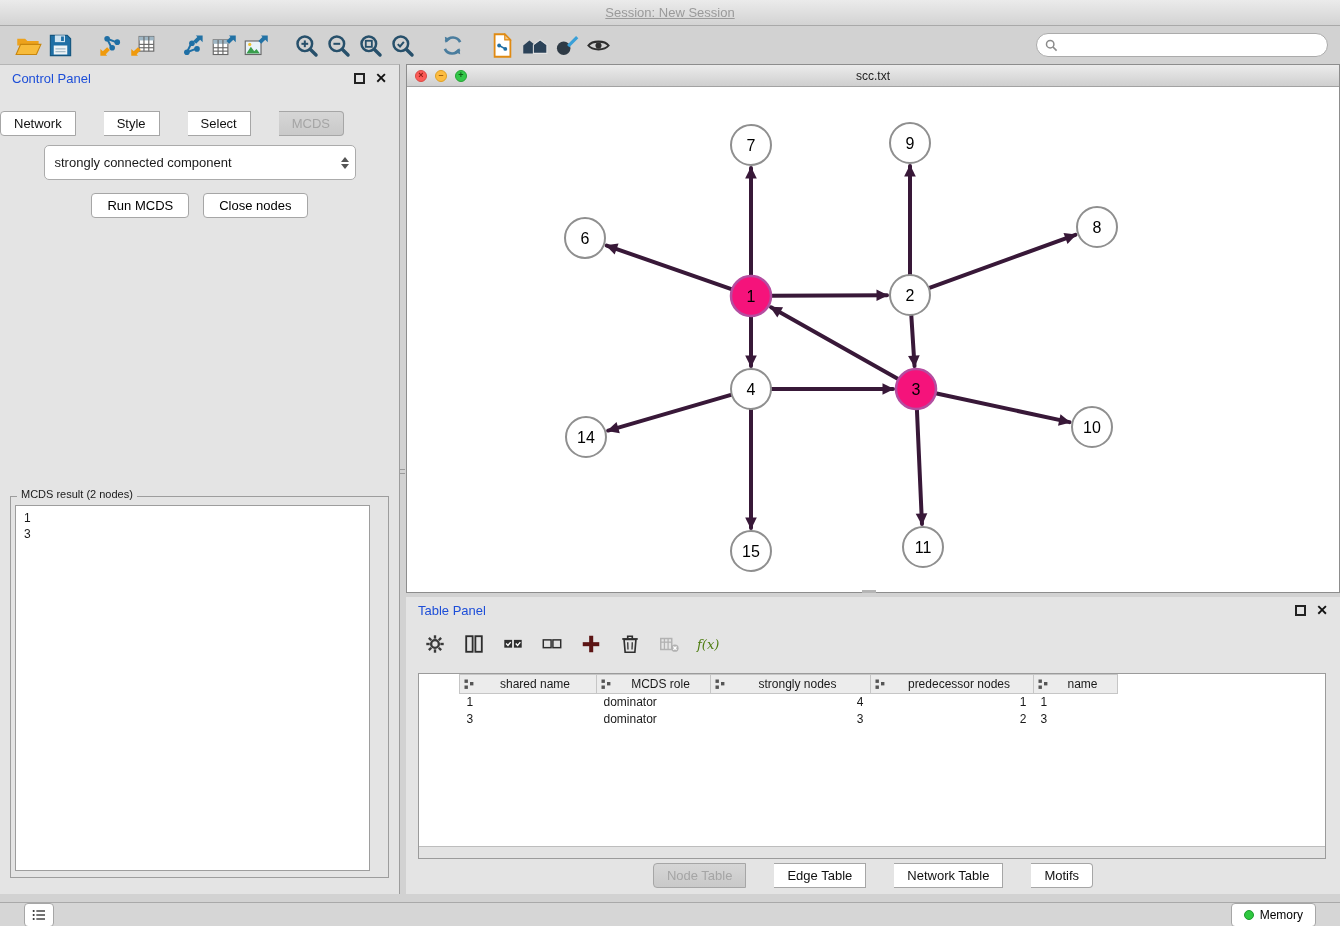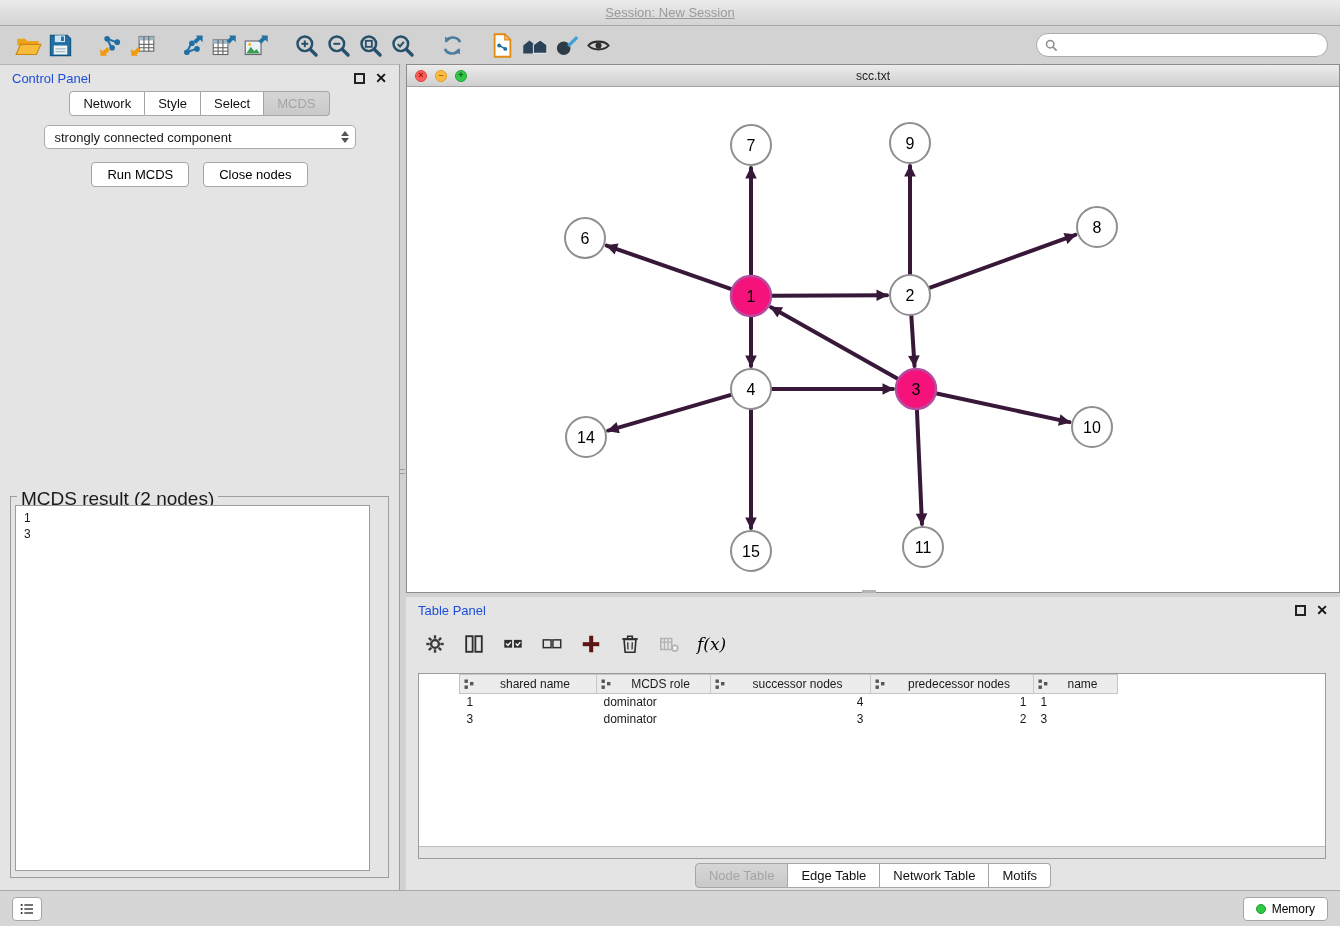--- a/index.html
+++ b/index.html
@@ -25,44 +25,44 @@
 
   
   #control-panel { position:absolute; top:64px; left:0; width:400px; bottom:32px;
     background:#e4e4e4; border-right:1px solid #9d9d9d; border-top:1px solid #b5b5b5; }
   .panel-head { height:26px; display:flex; align-items:center; padding:0 12px; }
   .panel-head .title { font-size:13px; color:#1d4ed8; }
   .panel-head .spacer { flex:1; }
   .float-btn { width:11px; height:11px; border:2px solid #222; margin-right:10px; }
   .close-btn { font-size:14px; font-weight:bold; color:#111; line-height:1; }
 
-  .seg { display:flex; justify-content:center; margin-top:0; }
+  .seg { display:flex; justify-content:flex-start; margin-top:20px;gap:28px; }
   .seg .tab { background:#fff; border:1px solid #a6a6a6; border-left:none;
     padding:4px 13px; font-size:13px; color:#111; }
   .seg .tab:first-child { border-left:1px solid #a6a6a6; border-radius:4px 0 0 4px; }
   .seg .tab:last-child { border-radius:0 4px 4px 0; }
   .seg .tab.active { background:linear-gradient(#d6d6d6,#c9c9c9); color:#a5a5a5; }
 
   .opt-label { text-align:center; margin-top:25px; font-size:13px; }
-  #criterion-select { width:312px; height:24px; margin:9px auto 0; background:#fff;
+  #criterion-select { width:312px; height:35px; margin:9px auto 0; background:#fff;
     border:1px solid #ababab; border-radius:5px; display:flex; align-items:center;
     padding:0 6px 0 10px; font-size:13px; }
   #criterion-select .sel-text { flex:1; }
   .stepper { display:flex; flex-direction:column; gap:2px; align-items:center; }
   .stepper i { display:block; width:0; height:0; border-left:4px solid transparent; border-right:4px solid transparent; }
   .stepper .up { border-bottom:5px solid #555; }
   .stepper .down { border-top:5px solid #555; }
 
   .btn-row { display:flex; justify-content:center; gap:14px; margin-top:13px; }
   .btn { background:#fff; border:1px solid #a6a6a6; border-radius:4px; padding:4px 15px; font-size:13px; }
 
   #result-group { position:absolute; left:10px; right:10px; top:431px; bottom:16px;
     border:1px solid #9d9d9d; }
   #result-group .grp-label { position:absolute; top:-9px; left:6px; background:#e4e4e4;
-    padding:0 4px; font-size:19px; }
+    padding:0 4px; font-size:11px; }
   #result-box { position:absolute; left:4px; right:18px; top:8px; bottom:6px;
     background:#fff; border:1px solid #9d9d9d; padding:4px 8px; font-size:12px;
     line-height:16px; white-space:pre-line; }
 
   
   #network-window { position:absolute; left:406px; top:64px; width:934px; height:529px;
     border:1px solid #8d8d8d; background:#fff; }
   #net-titlebar { height:22px; background:linear-gradient(#ececec,#cfcfcf);
     border-bottom:1px solid #a2a2a2; display:flex; align-items:center; padding:0 8px; position:relative; }
   .tl { width:12px; height:12px; border-radius:50%; margin-right:8px; display:flex;
@@ -75,38 +75,38 @@
   .v-grip { position:absolute; left:400px; top:460px; width:5px; height:22px;
     display:flex; flex-direction:column; justify-content:center; gap:3px; }
   .v-grip i { display:block; height:1px; background:#9a9a9a; }
   .h-grip { position:absolute; left:862px; top:590px; width:14px; height:3px; background:#b5b5b5; }
 
   
   #table-panel { position:absolute; left:406px; top:597px; right:0; bottom:32px; background:#e4e4e4; }
   #tp-toolbar { display:flex; align-items:center; gap:9px; padding:6px 0 4px 14px; }
   .tico { width:30px; height:30px; display:flex; align-items:center; justify-content:center; }
   .tico svg { width:22px; height:22px; }
-  .fx { font-family:"DejaVu Serif", serif; font-style:italic; font-size:17px; color:#000000; padding-left:4px; }
+  .fx { font-family:"DejaVu Serif", serif; font-style:italic; font-size:13px; color:#4d7c0f; padding-left:4px; }
 
   #table-wrap { position:absolute; left:12px; right:14px; top:76px; height:186px;
     background:#fff; border:1px solid #9b9b9b; overflow:hidden; }
   .tbl { border-collapse:collapse; font-size:12px; table-layout:fixed;margin-left:40px; }
   .tbl th { background:#ececec; border:1px solid #c6c6c6; font-weight:normal; height:19px;
     position:relative; padding:0 4px 0 18px; text-align:center; overflow:hidden; white-space:nowrap; }
   .tbl td { height:17px; padding:0 7px; overflow:hidden; white-space:nowrap; }
   .tbl td.num { text-align:right; }
   .sorti { position:absolute; left:4px; top:4px; }
   .sorti svg { width:11px; height:11px; display:block; }
   #hscroll { position:absolute; left:0; right:0; bottom:0; height:12px; background:#e3e3e3; border-top:1px solid #bdbdbd; }
 
   #tp-tabs { position:absolute; left:0; right:0; bottom:6px; display:flex; justify-content:center; }
 
   
-  #statusbar { position:absolute; left:0; right:0; bottom:0; height:36px; background:#d6d6d6;
-    border-top:1px solid #a9a9a9; display:flex; align-items:center; padding:0 12px; }
+  #statusbar { position:absolute; left:0; right:0; bottom:0; height:24px; background:#d6d6d6;
+    border-top:1px solid #a9a9a9; display:flex; align-items:center; padding:0 24px; }
   #menu-btn { width:30px; height:24px; background:#fff; border:1px solid #a6a6a6;
     border-radius:4px; display:flex; align-items:center; justify-content:center; }
   #memory-btn { margin-left:auto; height:24px; background:#fff; border:1px solid #a6a6a6;
     border-radius:4px; display:flex; align-items:center; gap:6px; padding:0 12px; font-size:12px; }
   .green-dot { width:10px; height:10px; border-radius:50%; background:#2fc840; border:1px solid #1f9a30; }
 </style>
 </head>
 <body>
 
 <div id="titlebar">
@@ -474,21 +474,21 @@
             <span>MCDS role</span>
           </th>
           <th>
             <span class="sorti">
                 <svg viewBox="0 0 11 11">
                   <rect x="0.5" y="0.5" width="3.4" height="3.4" fill="#555"></rect>
                   <rect x="6" y="3" width="3.4" height="3.4" fill="#555"></rect>
                   <rect x="0.5" y="6.5" width="3.4" height="3.4" fill="#555"></rect>
                 </svg>
               </span>
-            <span>successor nodes</span>
+            <span>strongly nodes</span>
           </th>
           <th>
             <span class="sorti">
                 <svg viewBox="0 0 11 11">
                   <rect x="0.5" y="0.5" width="3.4" height="3.4" fill="#555"></rect>
                   <rect x="6" y="3" width="3.4" height="3.4" fill="#555"></rect>
                   <rect x="0.5" y="6.5" width="3.4" height="3.4" fill="#555"></rect>
                 </svg>
               </span>
             <span>predecessor nodes</span>

